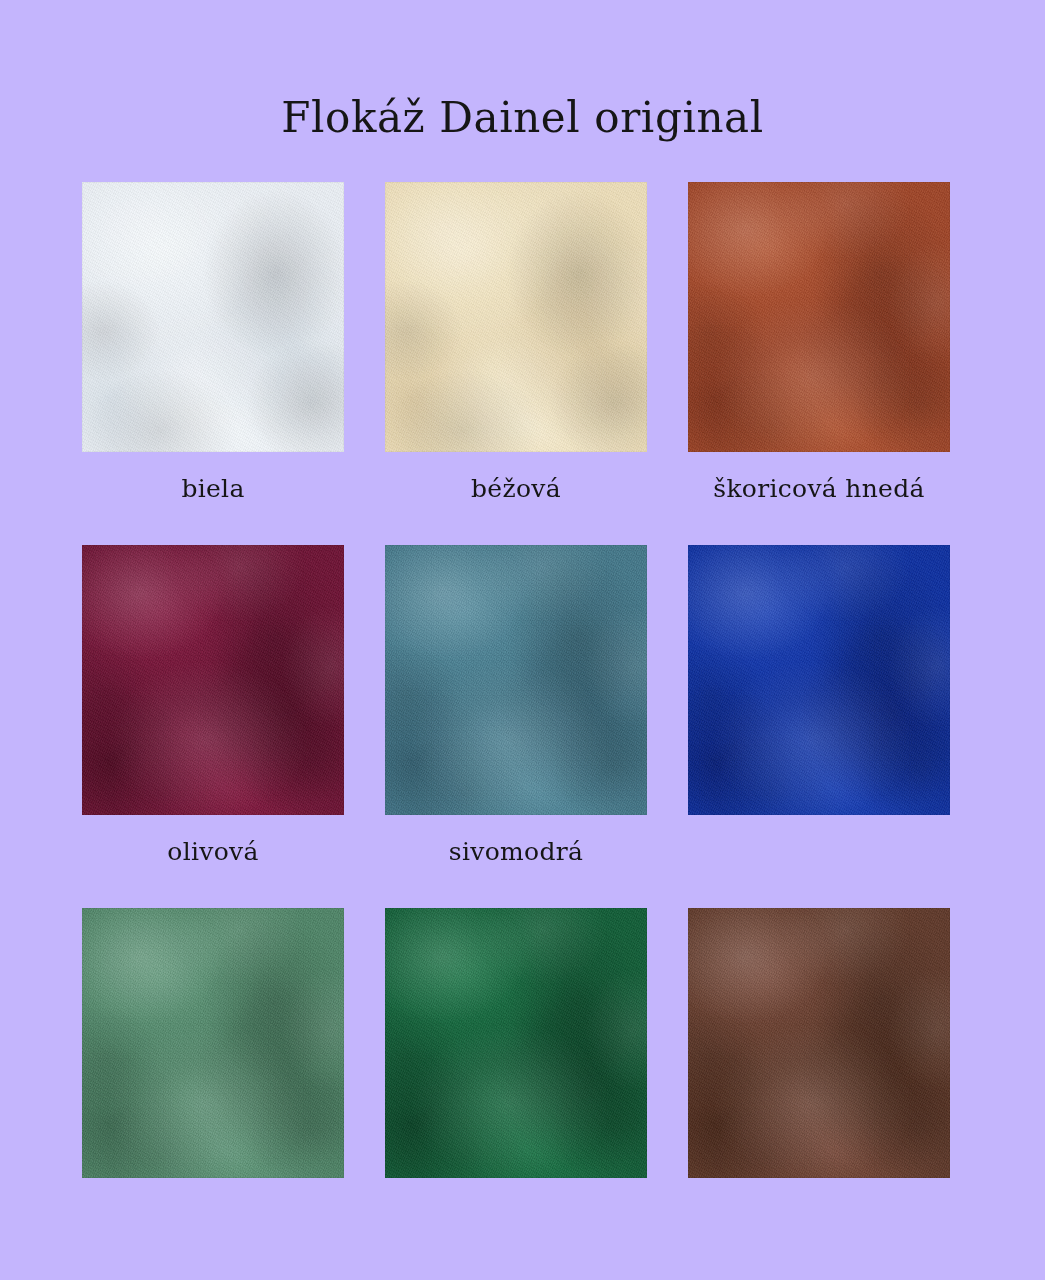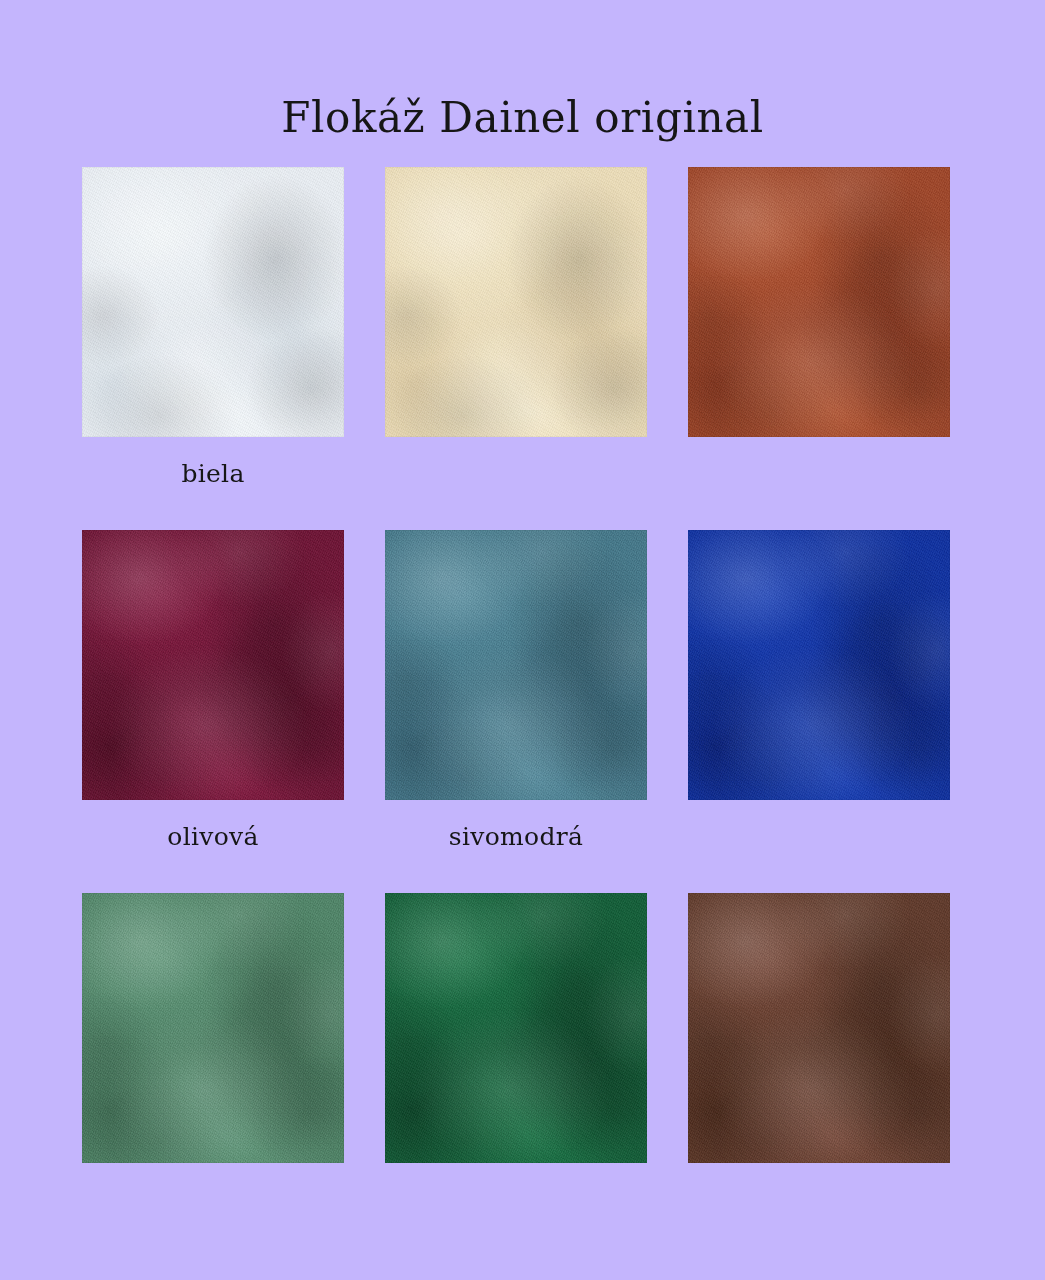--- a/index.html
+++ b/index.html
@@ -34,21 +34,21 @@
     font-size: 42px;
     font-weight: 400;
     letter-spacing: 0.6px;
     color: #141414;
     line-height: 1.15;
     white-space: nowrap;
   }
 
   .swatch-grid {
     position: absolute;
-    top: 167px;
+    top: 182px;
     left: 82px;
     width: 881px;
     display: grid;
     grid-template-columns: repeat(3, 262px);
     grid-template-rows: repeat(3, auto);
     column-gap: 47px;
     row-gap: 31px;
     gap: 41px;
   }
 
@@ -135,29 +135,31 @@
       <div class="swatch-label">biela</div>
     </div>
 
     <div class="swatch-cell">
       <div class="swatch-chip" style="background-color: rgb(236, 221, 184); background-image: radial-gradient(150px 130px at 30% 25%, rgb(246, 236, 208) 0%, rgba(0, 0, 0, 0) 68%), radial-gradient(130px 140px at 78% 62%, rgb(221, 203, 164) 0%, rgba(0, 0, 0, 0) 70%), radial-gradient(160px 120px at 55% 90%, rgb(246, 236, 208) 0%, rgba(0, 0, 0, 0) 72%), radial-gradient(120px 110px at 10% 80%, rgb(221, 203, 164) 0%, rgba(0, 0, 0, 0) 70%);">
         <span class="tex-a"></span>
         <span class="tex-b"></span>
         <span class="tex-c"></span>
         <span class="grain"></span>
       </div>
+      <div class="swatch-label">béžová</div>
     </div>
 
     <div class="swatch-cell">
       <div class="swatch-chip" style="background-color: rgb(157, 68, 39); background-image: radial-gradient(150px 130px at 30% 25%, rgb(179, 86, 52) 0%, rgba(0, 0, 0, 0) 68%), radial-gradient(130px 140px at 78% 62%, rgb(127, 51, 28) 0%, rgba(0, 0, 0, 0) 70%), radial-gradient(160px 120px at 55% 90%, rgb(179, 86, 52) 0%, rgba(0, 0, 0, 0) 72%), radial-gradient(120px 110px at 10% 80%, rgb(127, 51, 28) 0%, rgba(0, 0, 0, 0) 70%);">
         <span class="tex-a"></span>
         <span class="tex-b"></span>
         <span class="tex-c"></span>
         <span class="grain"></span>
       </div>
+      <div class="swatch-label">škoricová hnedá</div>
     </div>
 
     <div class="swatch-cell">
       <div class="swatch-chip" style="background-color: rgb(108, 18, 51); background-image: radial-gradient(150px 130px at 30% 25%, rgb(130, 26, 64) 0%, rgba(0, 0, 0, 0) 68%), radial-gradient(130px 140px at 78% 62%, rgb(78, 10, 34) 0%, rgba(0, 0, 0, 0) 70%), radial-gradient(160px 120px at 55% 90%, rgb(130, 26, 64) 0%, rgba(0, 0, 0, 0) 72%), radial-gradient(120px 110px at 10% 80%, rgb(78, 10, 34) 0%, rgba(0, 0, 0, 0) 70%);">
         <span class="tex-a"></span>
         <span class="tex-b"></span>
         <span class="tex-c"></span>
         <span class="grain"></span>
       </div>
       <div class="swatch-label">olivová</div>

